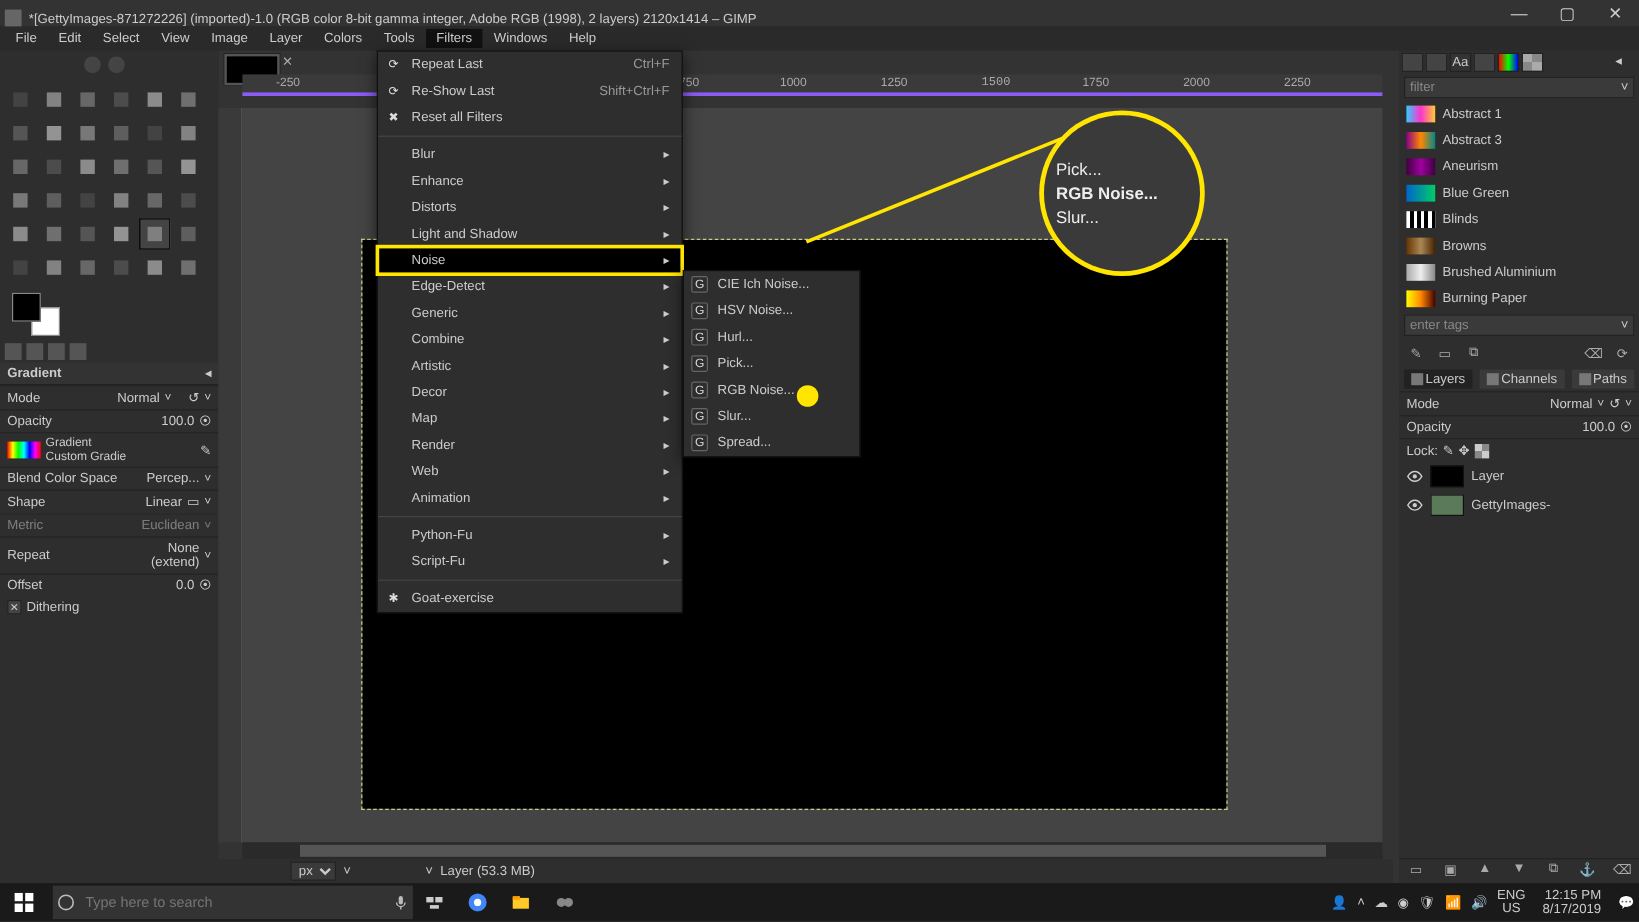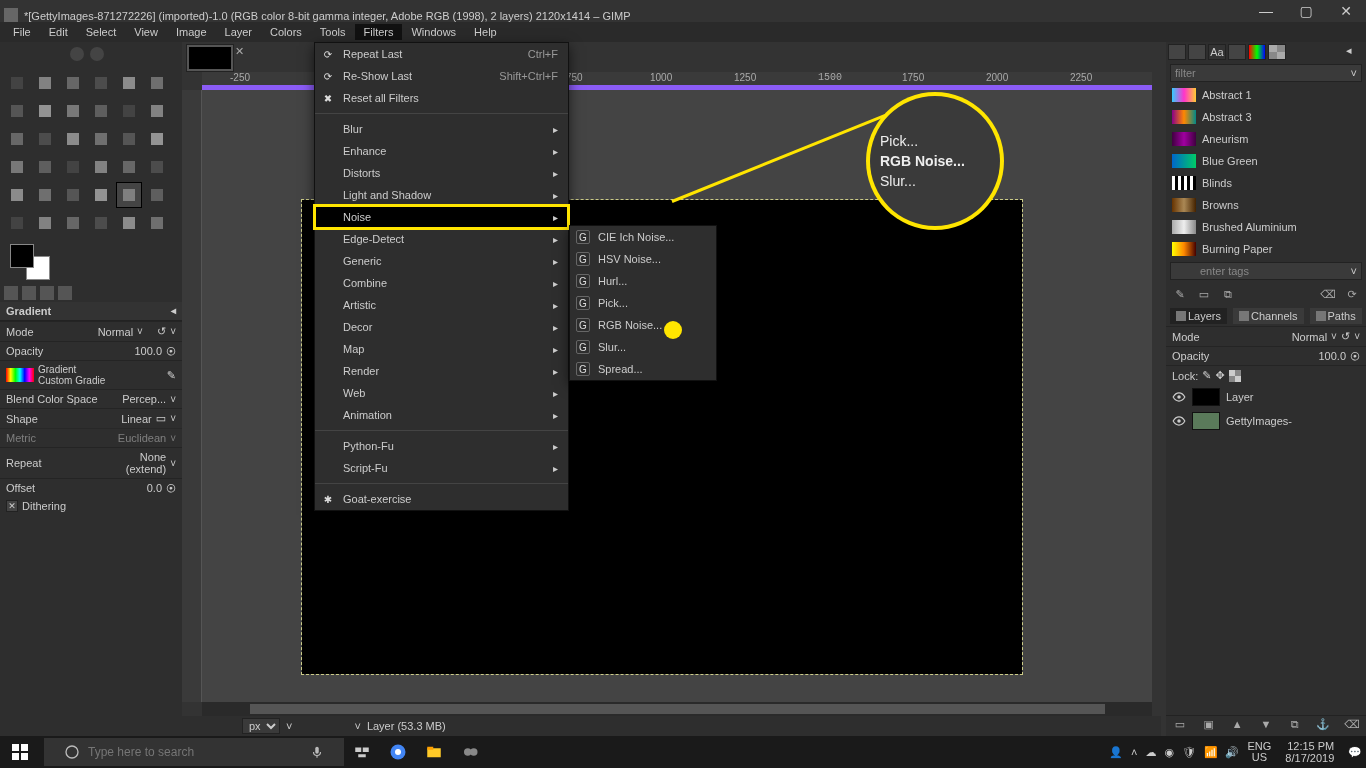--- a/index.html
+++ b/index.html
@@ -39,21 +39,21 @@
 .optrow .val { font-size: 11px; text-align:right; width:60px;}
 .optrow .chev { font-size:10px;}
 .check { display:flex; align-items:center; gap:4px; padding:3px 6px;}
 .xbtn{ width:12px;height:12px;background:#444;border:1px solid #222; text-align:center;line-height:10px;font-size:9px;}
 
 
 #tabbar{ height:30px; display:flex; align-items:flex-end; padding-left:4px; gap:2px;}
 #tabbar .imgtab{ width:48px;height:28px; background:#555; border:1px solid #222; position:relative;}
 #tabbar .imgtab .thumb{ position:absolute; inset:2px; background:#000;}
 #tabbar .imgtab .close{ position:absolute; top:0; right:-14px; width:12px;height:12px;font-size:11px;color:#aaa;}
-#rulerH{ position:absolute; top:30px; left:20px; right:14px; height:18px; background:#3a3a3a; border-bottom:5px solid #8b5cf6;}
+#rulerH{ position:absolute; top:20px; left:20px; right:14px; height:18px; background:#3a3a3a; border-bottom:3px solid #8b5cf6;}
 #rulerV{ position:absolute; top:48px; left:0; bottom:34px; width:20px; background:#3a3a3a; border-right:1px solid #555;}
 #canvaswrap{ position:absolute; top:48px; left:20px; right:14px; bottom:34px; background:#444; overflow:hidden;}
 #canvas { position:absolute; top:110px; left:100px; width:720px; height:474px; background:#000; outline:1px dashed #cc8;}
 .tick{ position:absolute; bottom:0; font-size:10px; color:#aaa;}
 
 #scrollH{ position:absolute; bottom:20px; left:20px; right:14px; height:14px; background:#2a2a2a;}
 #scrollH .thumb{ position:absolute; top:2px; left:5%; width:90%; height:10px; background:#555;}
 #statusbar{ position:absolute; bottom:0; left:0; right:5px; height:20px; background:#2e2e2e; display:flex; align-items:center; gap:6px; padding-left:60px; font-size:11px;}
 #statusbar select, #statusbar input{ background:#3a3a3a; border:1px solid #222;color:#ccc; font-size:11px; padding:0 2px;}
 
@@ -90,21 +90,21 @@
 .filterbox{ margin:2px 4px; background:#3a3a3a; border:1px solid #222; padding:2px 4px; font-size:11px; display:flex; justify-content:space-between;}
 .rp-head{ display:flex; gap:2px; padding:2px 2px; background:#2e2e2e;}
 .rp-head span{ width:18px;height:16px; background:#444; border:1px solid #222;}
 .bottom-icons{ display:flex; justify-content:space-between; padding:2px 6px; margin-top:auto; border-top:1px solid #222;}
 .bottom-icons span{ width:16px;height:16px; color:#aaa; text-align:center;}
 
 
 #taskbar{ position:absolute; bottom:0; left:0; right:0; height:32px; background:#1a1a1a; display:flex; align-items:center;}
 #taskbar .start{ width:40px;height:32px; display:flex;align-items:center;justify-content:center;}
 #taskbar .start svg{fill:#fff;}
-#taskbar .search{ flex:0 0 300px; height:28px; background:#333; display:flex; align-items:center; padding:0 20px; gap:8px; margin-left:4px;}
+#taskbar .search{ flex:0 0 300px; height:28px; background:#333; display:flex; align-items:center; padding:0 3px; gap:8px; margin-left:4px;}
 #taskbar .search input{ flex:1; background:transparent; border:0; color:#bbb; font-size:12px; outline:none;}
 #taskbar .spacer{ flex:1;}
 #taskbar .tray{ display:flex; align-items:center; gap:8px; padding-right:4px;}
 #taskbar .tray .clock{ text-align:right; line-height:12px; font-size:10px; padding:0 6px;}
 #taskbar .appicon{ width:36px;height:32px; display:flex;align-items:center;justify-content:center;}
 #taskbar .appicon svg{ width:18px;height:18px;}
 </style>
 </head>
 <body>
 
@@ -469,21 +469,21 @@
         <div class="brush-row">
           <div class="sw" style="background: linear-gradient(90deg, rgb(170, 170, 170), rgb(238, 238, 238), rgb(136, 136, 136));"></div>
           <div class="name">Brushed Aluminium</div>
         </div>
         <div class="brush-row">
           <div class="sw" style="background: linear-gradient(90deg, rgb(255, 255, 0), rgb(255, 136, 0), rgb(68, 0, 0));"></div>
           <div class="name">Burning Paper</div>
         </div>
       </div>
     <div class="filterbox">
-      <span style="color:#888;margin-left:25px;">enter tags</span>
+      <span style="color:#888;">enter tags</span>
         <span class="chev">˅</span>
     </div>
     <div class="iconsrow">
       <span>✎</span>
       <span>▭</span>
       <span>⧉</span>
       <span style="margin-left:auto">⌫</span>
       <span>⟳</span>
     </div>
 

